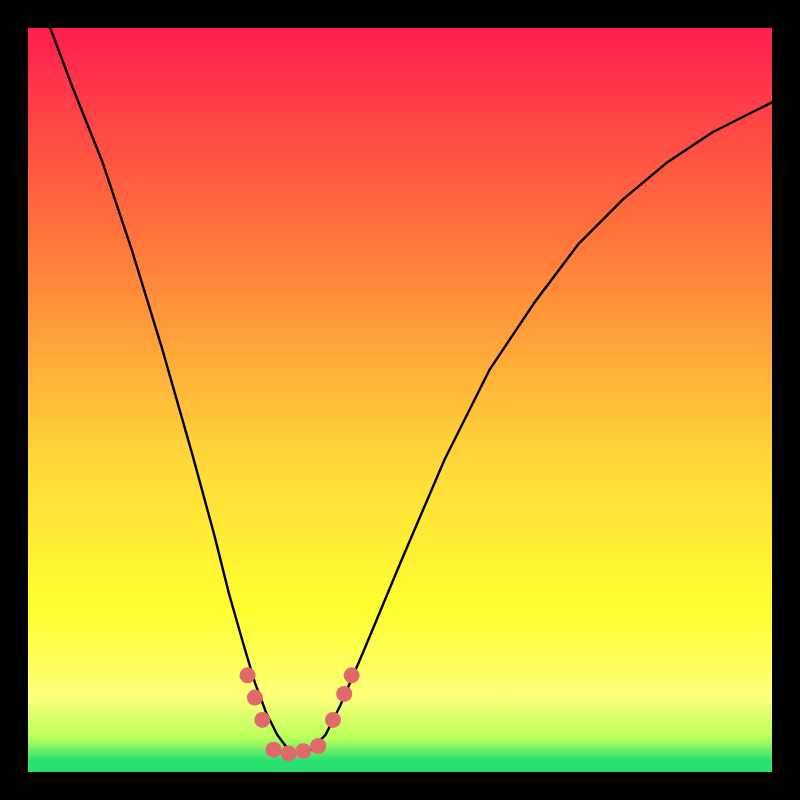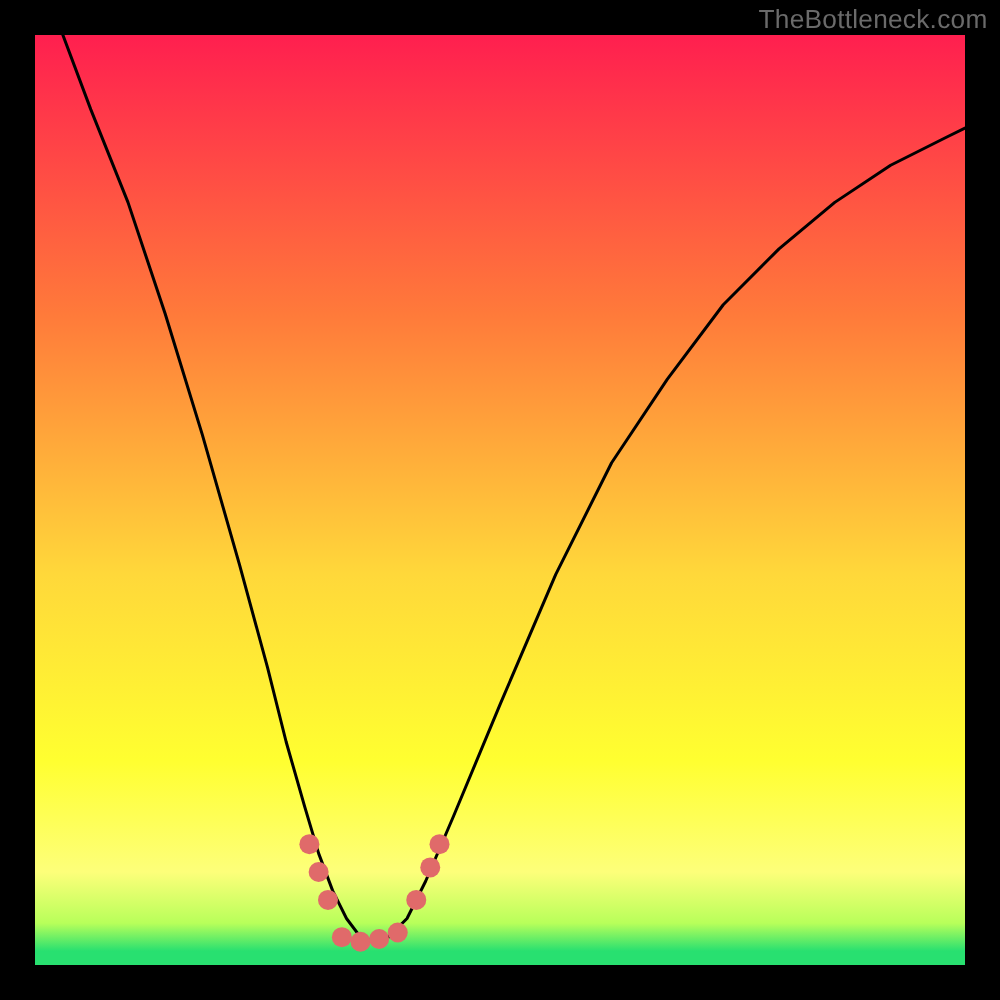--- a/index.html
+++ b/index.html
@@ -74,14 +74,13 @@
           <circle cx="245.5" cy="721.7" r="8" fill="#e06a6a"></circle>
           <circle cx="260.4" cy="725.4" r="8" fill="#e06a6a"></circle>
           <circle cx="275.3" cy="723.2" r="8" fill="#e06a6a"></circle>
           <circle cx="290.2" cy="718.0" r="8" fill="#e06a6a"></circle>
           <circle cx="305.0" cy="691.9" r="8" fill="#e06a6a"></circle>
           <circle cx="316.2" cy="665.9" r="8" fill="#e06a6a"></circle>
           <circle cx="323.6" cy="647.3" r="8" fill="#e06a6a"></circle>
         </g>
     </svg>
   </div>
-  <div class="watermark">TheBottleneck.com</div>
 </div>
 
 </body></html>

